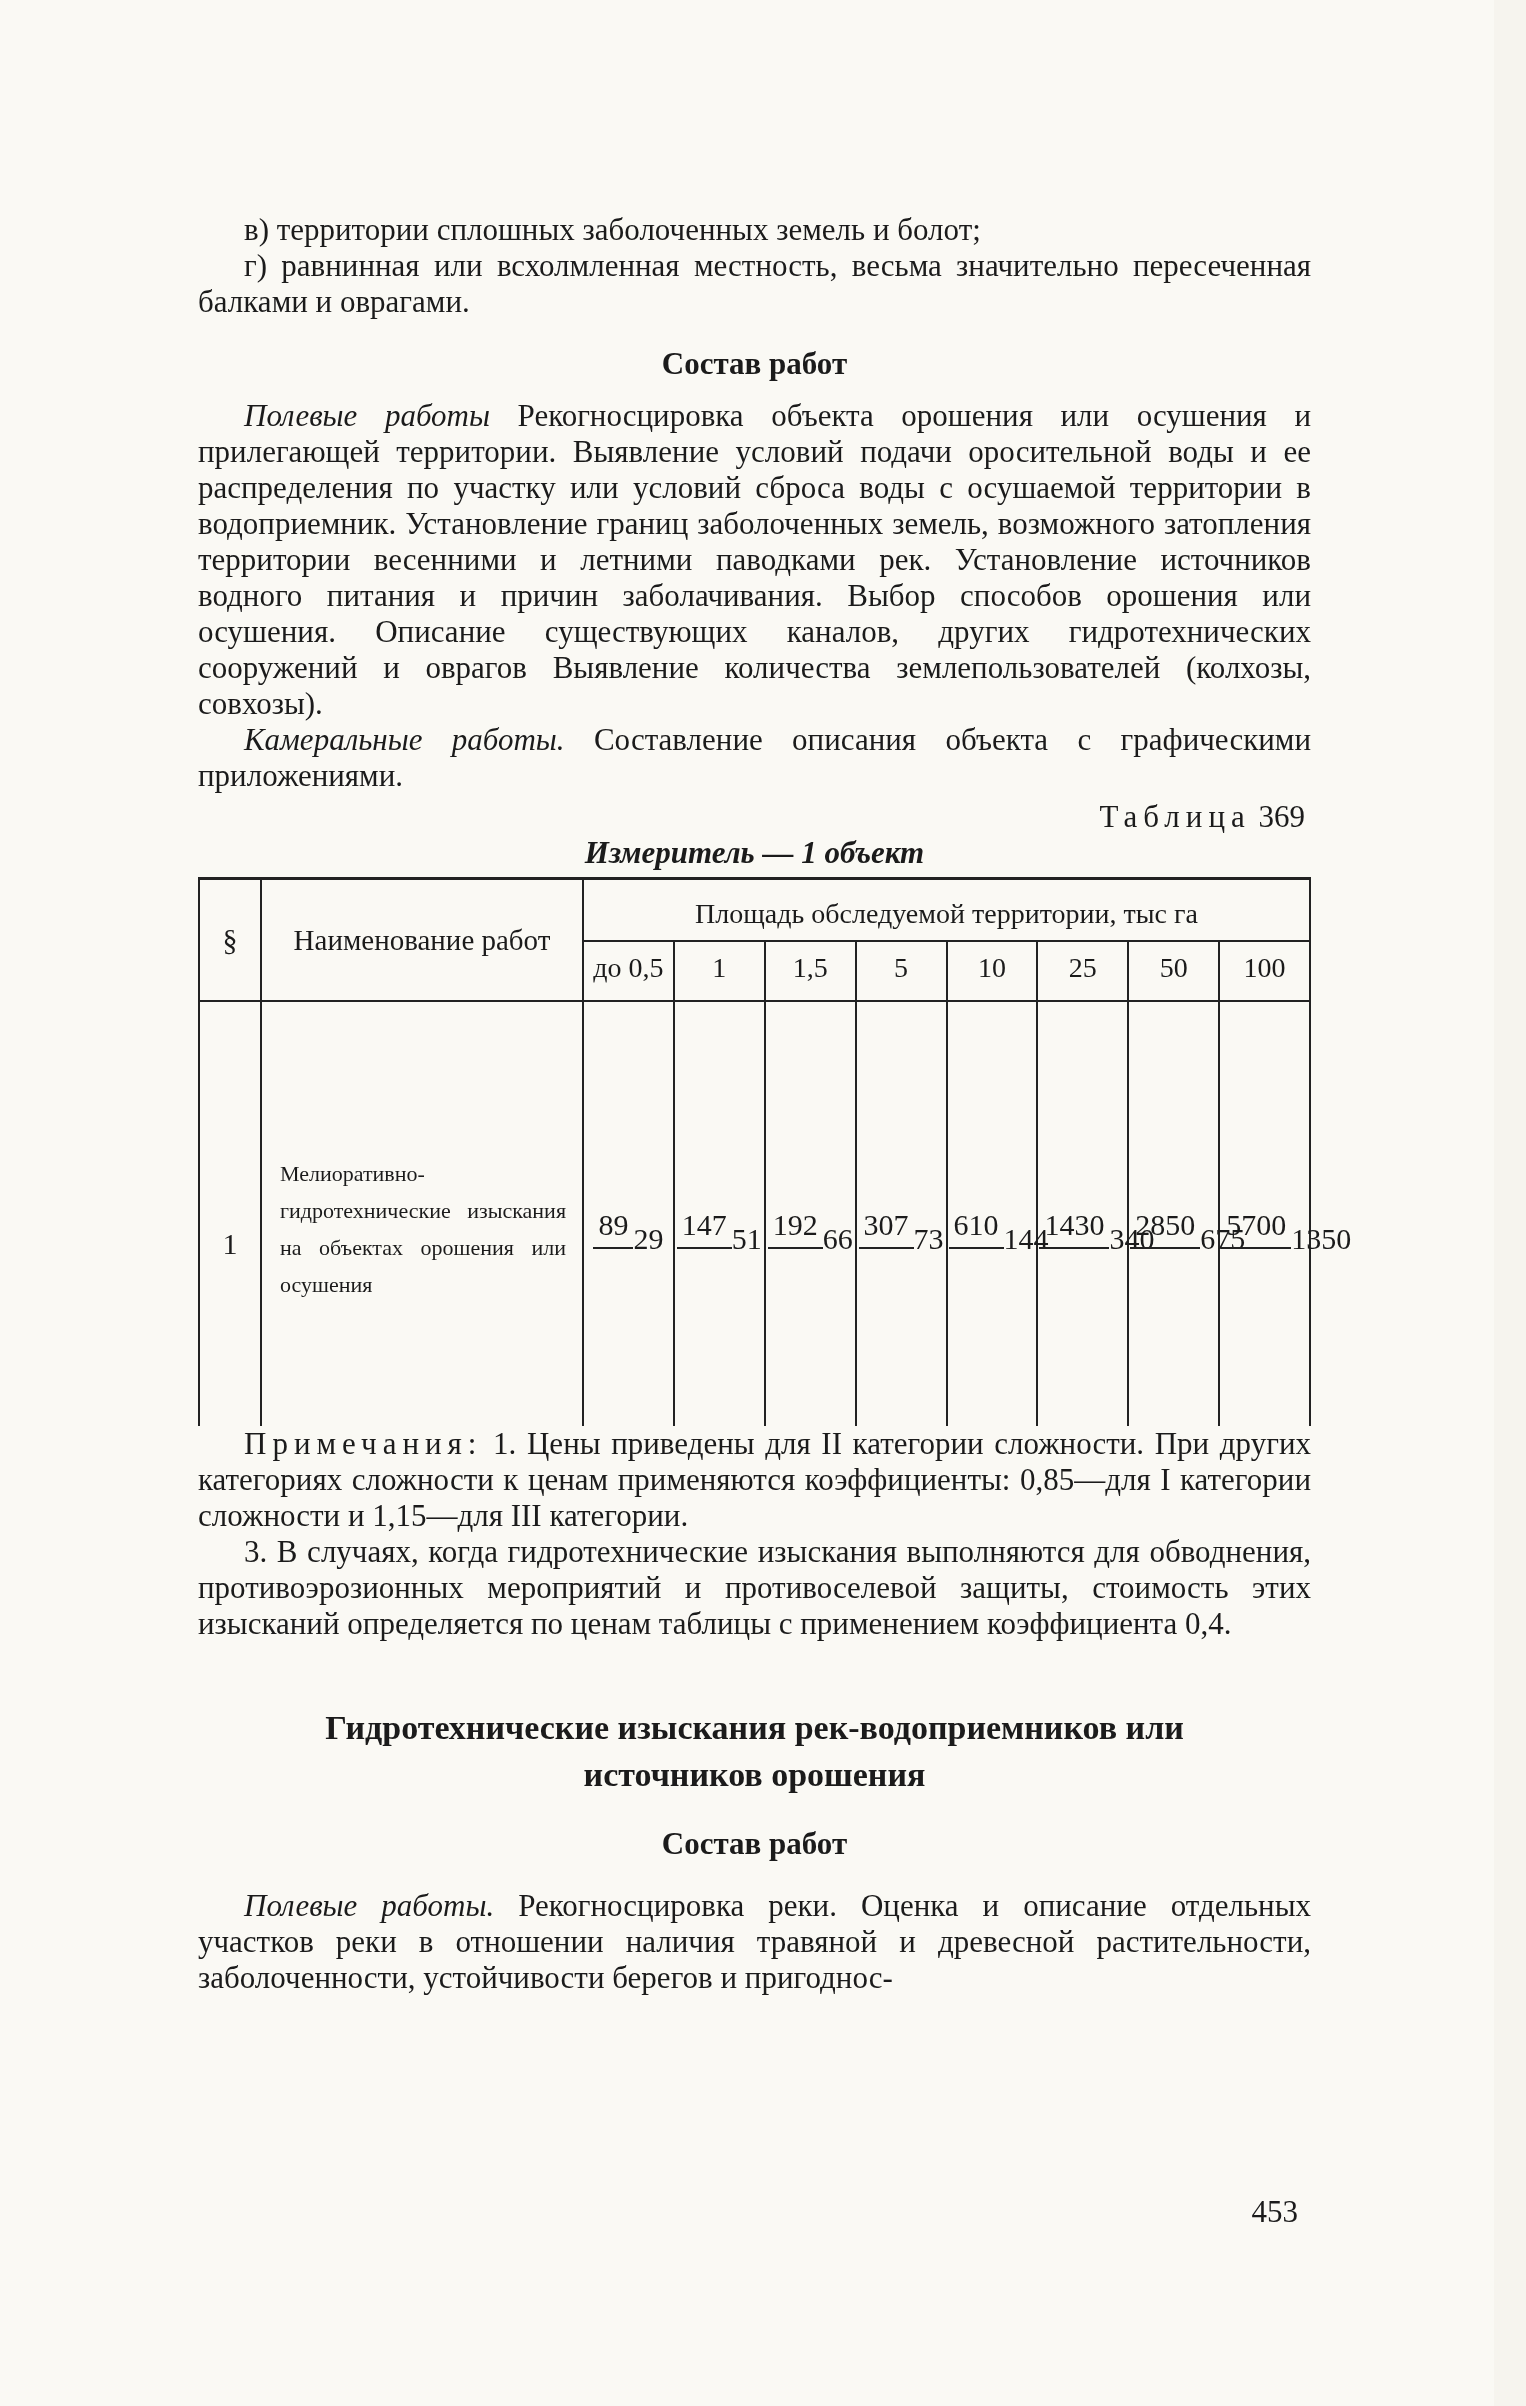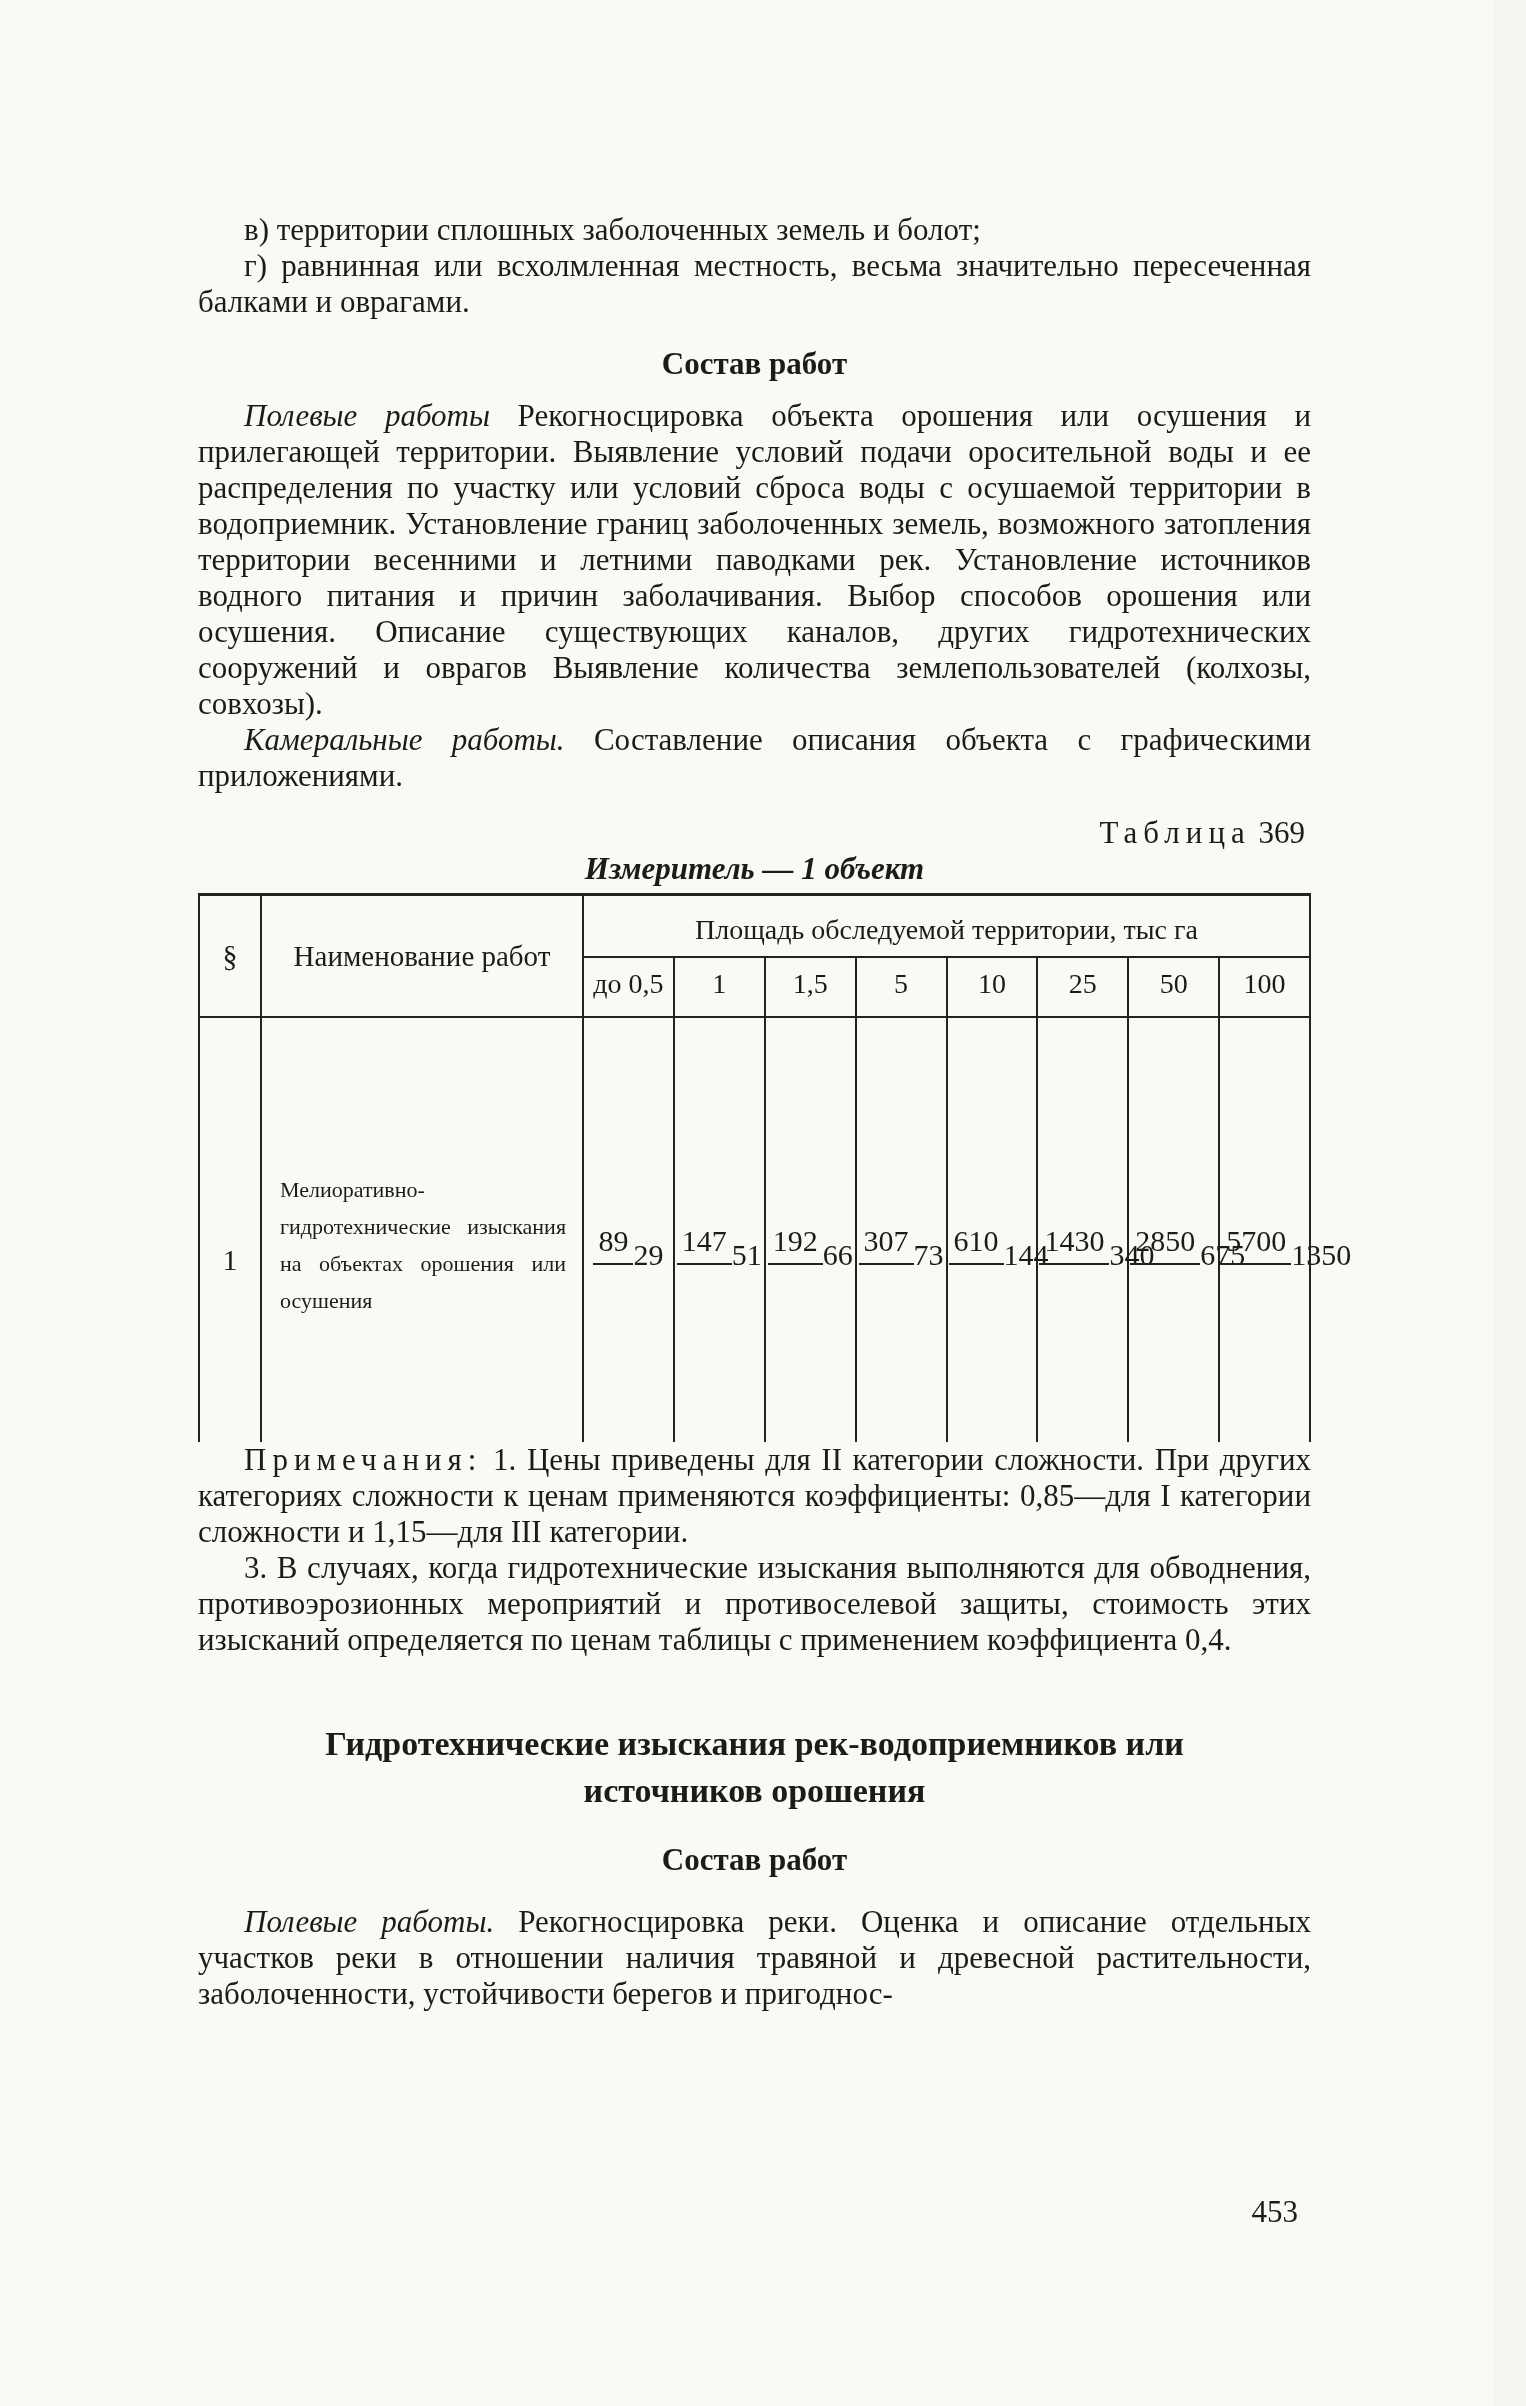--- a/index.html
+++ b/index.html
@@ -26,21 +26,21 @@
   }
   .ital { font-style: italic; }
   .center-head {
     margin: 26px 0 16px;
     font-size: 31px;
     line-height: 36px;
     text-align: center;
     font-weight: bold;
   }
   .tbl-caption {
-    margin-top: 21px;
+    margin-top: 5px;
     text-align: right;
     padding-right: 6px;
   }
   .spaced { letter-spacing: 6px; }
   .tbl-measure {
     text-align: center;
     font-style: italic;
     font-weight: bold;
   }
   table.tbl {

